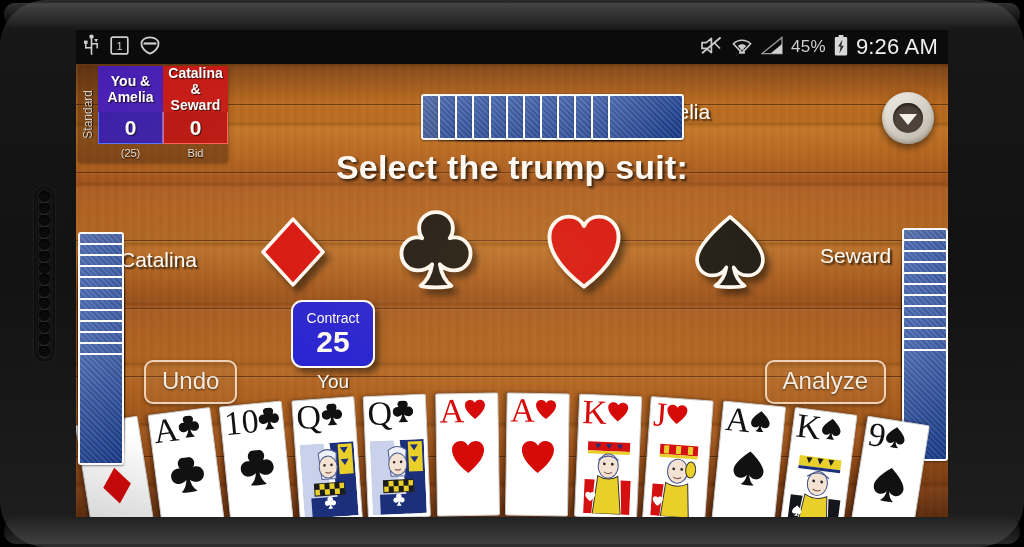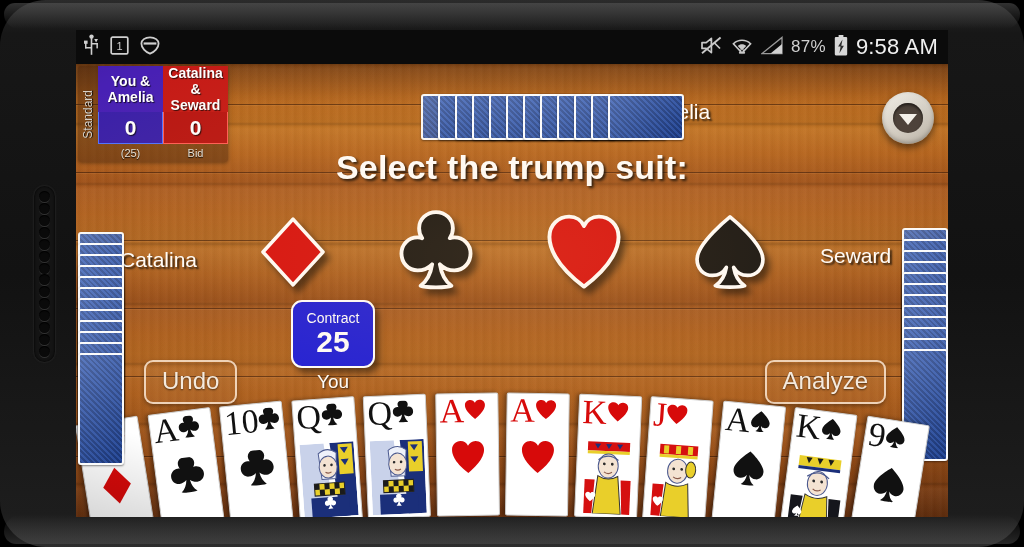--- a/index.html
+++ b/index.html
@@ -232,29 +232,29 @@
             <path d="M9.4 14.5v4M12.6 14.5v4" stroke="#c9c9c9" stroke-width="1.5"></path>
             <path d="M9.4 18.5l-1.1-1.4M12.6 18.5l1.1-1.4" stroke="#c9c9c9" stroke-width="1.4"></path>
           </svg>
         </span>
         <span class="sb-ico">
           <svg width="22" height="19" viewBox="0 0 22 19">
             <polygon points="1,17.6 21,17.6 21,1.4" fill="none" stroke="#9a9a9a" stroke-width="1.3"></polygon>
             <polygon points="9.5,17.6 21,17.6 21,8" fill="#d2d2d2"></polygon>
           </svg>
         </span>
-        <span id="batt-pct">87%</span>
+        <span id="batt-pct">45%</span>
         <span class="sb-ico">
           <svg width="14" height="21" viewBox="0 0 14 21">
             <rect x="4.6" y="0" width="4.8" height="2" fill="#d8d8d8"></rect>
             <rect x="0.8" y="2" width="12.4" height="18.4" rx="1.1" fill="#d8d8d8"></rect>
             <polygon points="8.5,4.4 4.1,11.6 6.6,11.6 5.4,18.3 9.9,10.7 7.3,10.7" fill="#2b2b2b"></polygon>
           </svg>
         </span>
-        <span id="clock">9:58 AM</span>
+        <span id="clock">9:26 AM</span>
       </div>
     </div>
 
     <div id="table">
 
       <div class="plank" style="top:40px"></div>
       <div class="plank" style="top:108px"></div>
       <div class="plank" style="top:176px"></div>
       <div class="plank" style="top:244px"></div>
       <div class="plank" style="top:312px"></div>

